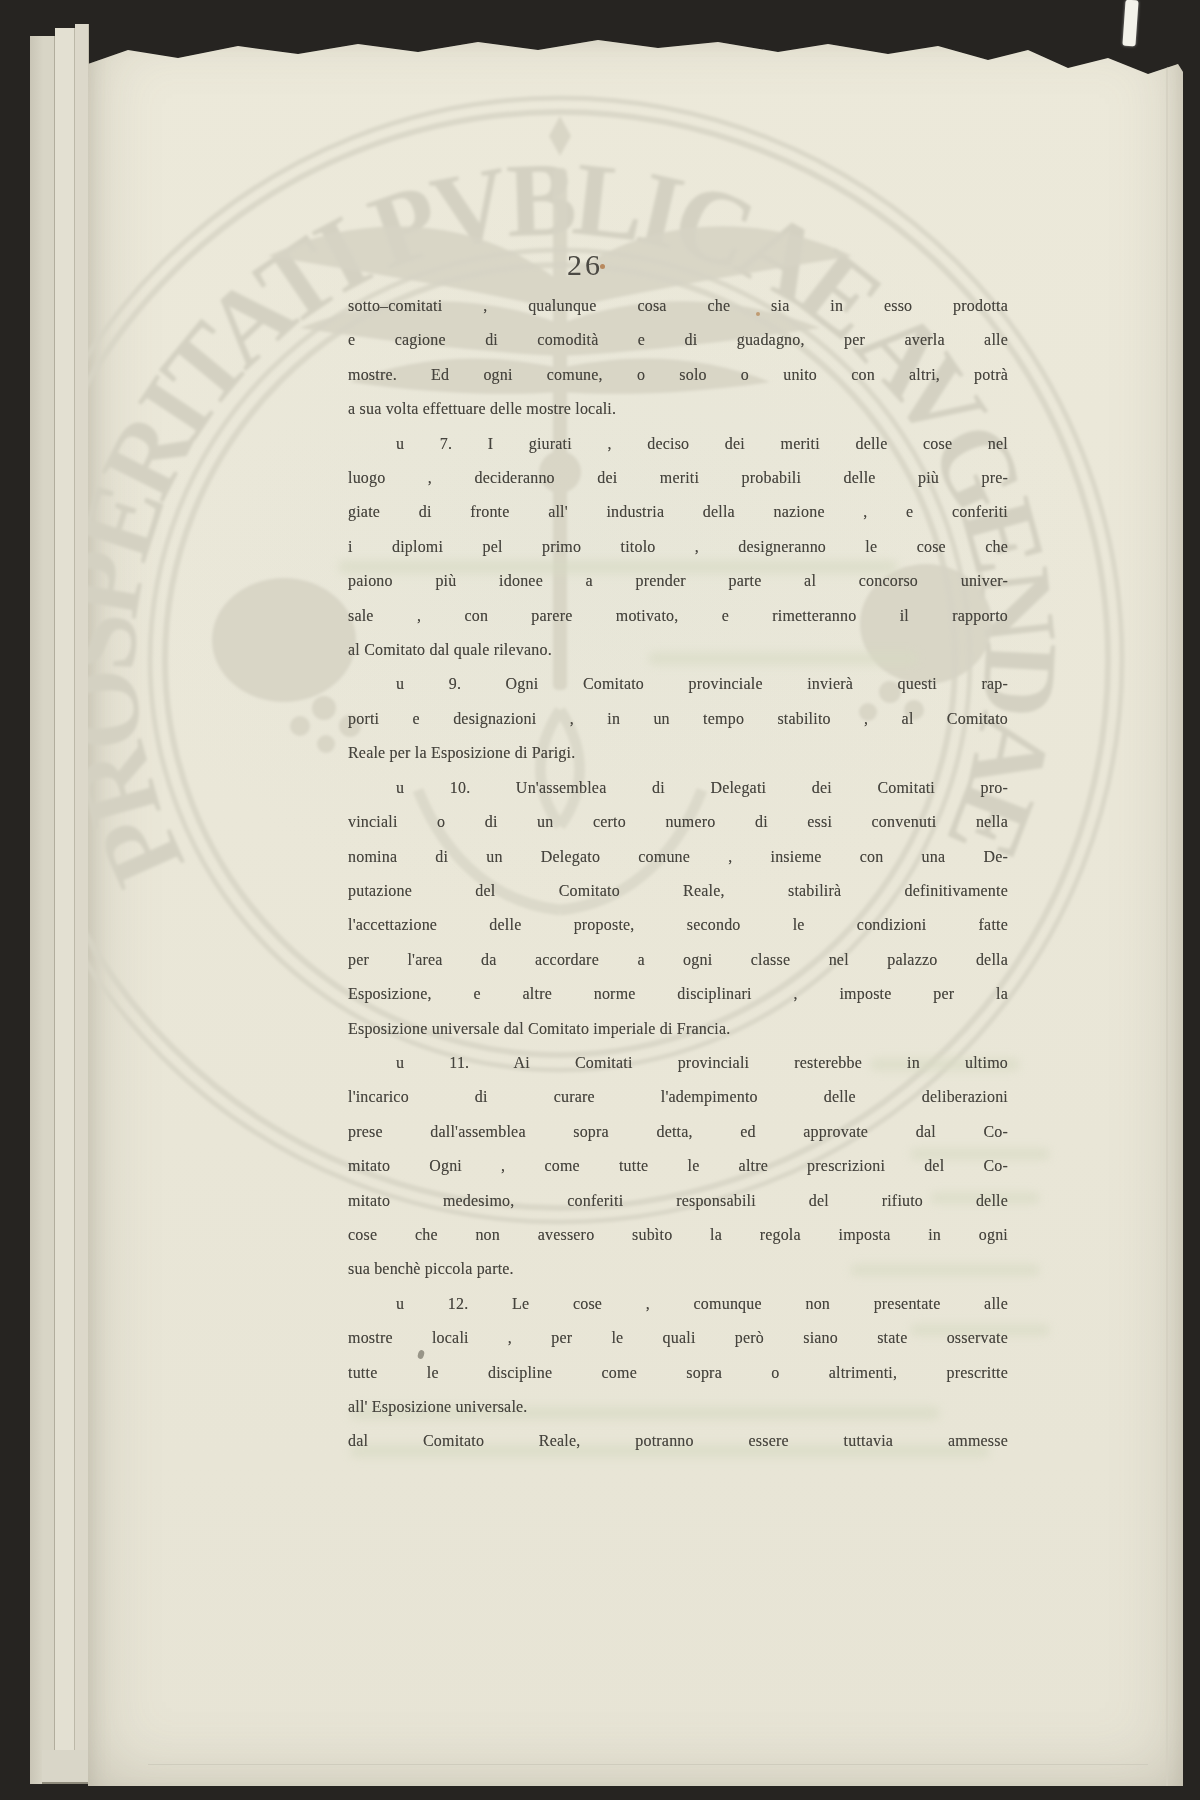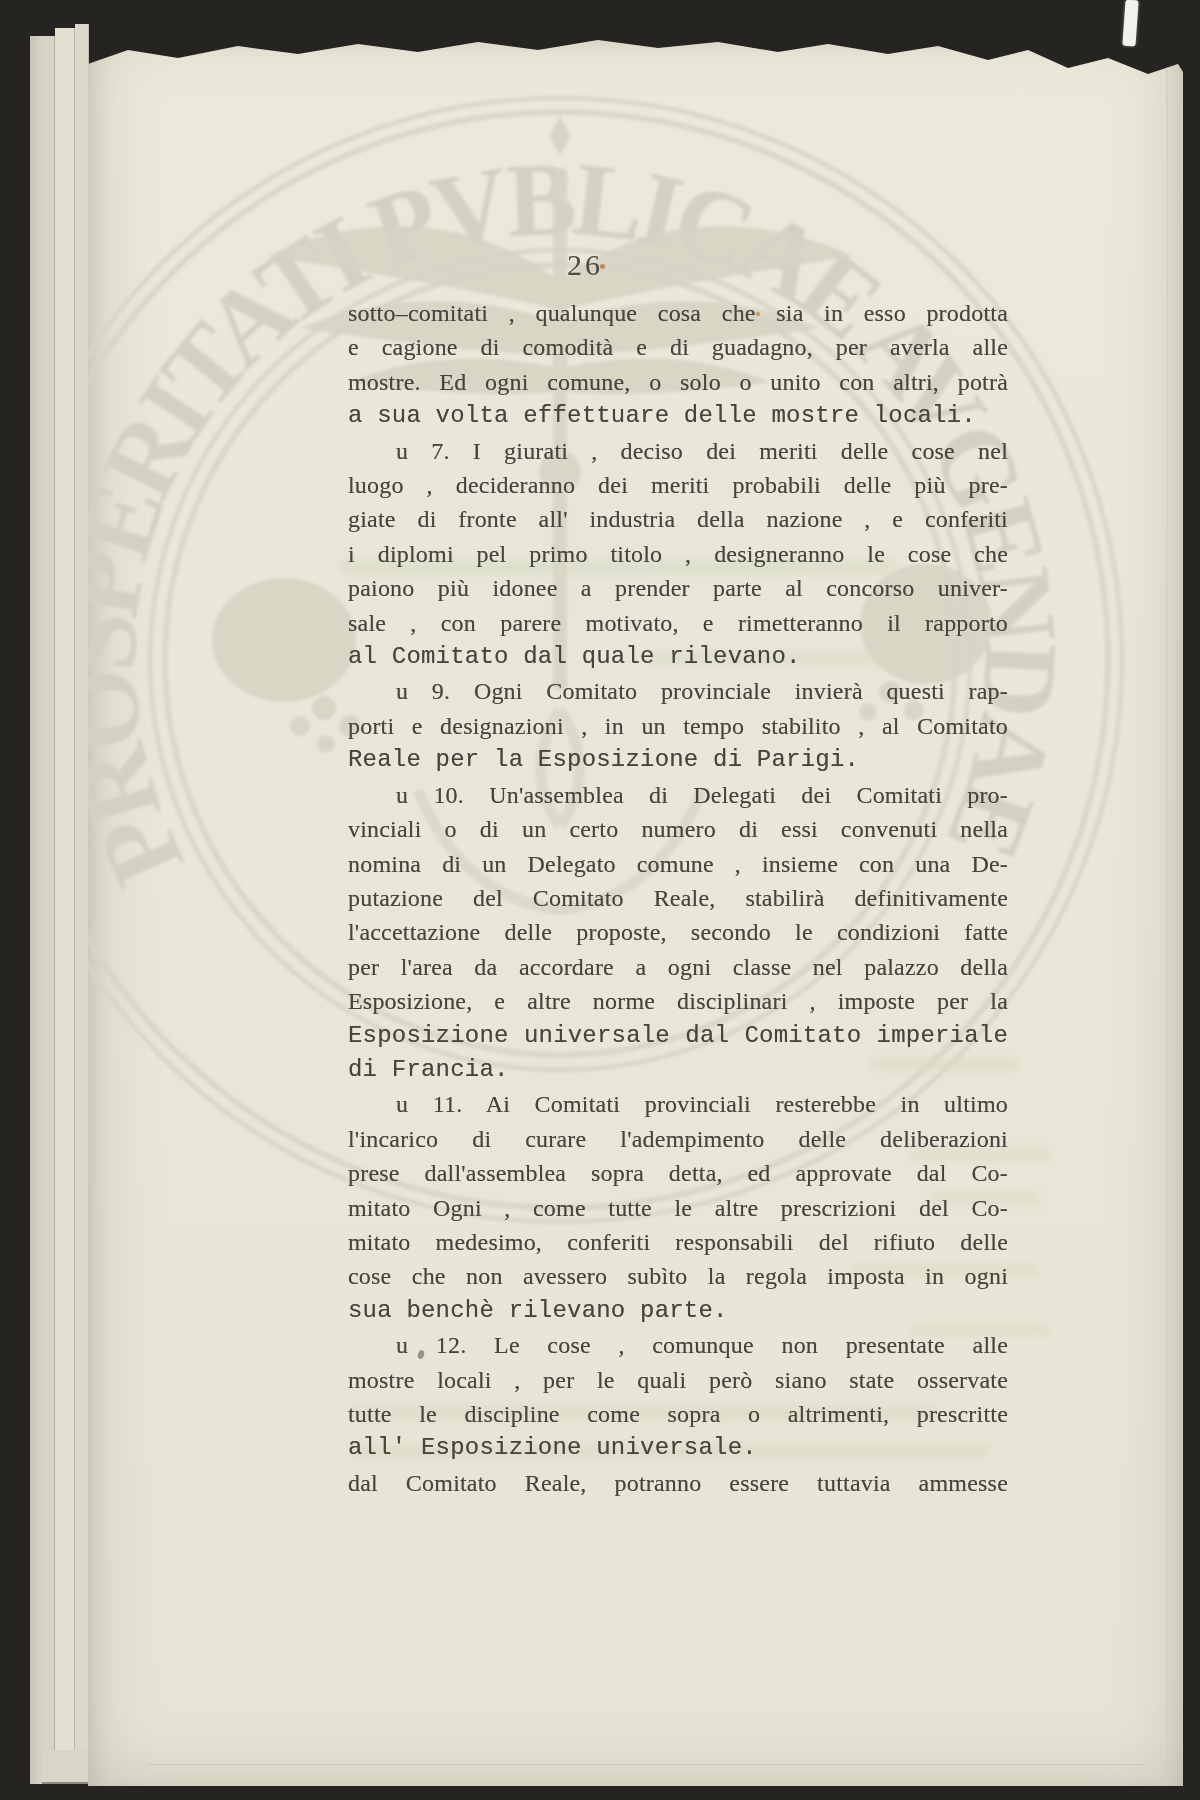--- a/index.html
+++ b/index.html
@@ -27,27 +27,27 @@
   .fold-line{position:absolute;left:1078px;top:40px;width:2px;height:1726px;background:#d3d0c1;opacity:.8;}
   .crease{position:absolute;left:60px;top:1744px;width:1000px;height:1px;background:#cfccbd;}
 
   
   .ghost{position:absolute;background:#d7dac3;border-radius:8px;filter:blur(4px);opacity:.6;}
   .speck{position:absolute;border-radius:50%;}
 
   
   .folio{position:absolute;left:445px;top:228px;width:104px;text-align:center;
          font-size:30px;color:#4b4943;letter-spacing:3px;}
-  .text-block{position:absolute;left:260px;top:276px;width:660px;
-         font-size:24px;line-height:34.4px;color:#46443e;letter-spacing:.2px;
+  .text-block{position:absolute;left:260px;top:269px;width:660px;
+         font-size:16px;line-height:34.4px;color:#46443e;letter-spacing:.2px;
          text-shadow:0 0 .6px rgba(68,64,56,.45);}
   .para{margin:0;}
   .para.indent .line:first-child{padding-left:48px;}
   .line{display:block;text-align:justify;text-align-last:justify;}
-  .line.last{text-align-last:left;font-family:Liberation Mono, monospace;}
+  .line.last{text-align-last:left;}
 
   .thread{position:absolute;left:1124px;top:0;width:13px;height:46px;background:#f3f2ea;
           transform:rotate(4deg);border-radius:3px;box-shadow:0 0 3px rgba(255,255,255,.5);}
 </style>
 </head>
 <body>
 
 <div class="stage">
 
   <div class="edge edge-1"></div>
@@ -156,21 +156,21 @@
         <span class="line">Esposizione, e altre norme disciplinari , imposte per la</span>
         <span class="line last">Esposizione universale dal Comitato imperiale di Francia.</span>
       </p>
       <p class="para indent">
         <span class="line">u 11. Ai Comitati provinciali resterebbe in ultimo</span>
         <span class="line">l'incarico di curare l'adempimento delle deliberazioni</span>
         <span class="line">prese dall'assemblea sopra detta, ed approvate dal Co-</span>
         <span class="line">mitato Ogni , come tutte le altre prescrizioni del Co-</span>
         <span class="line">mitato medesimo, conferiti responsabili del rifiuto delle</span>
         <span class="line">cose che non avessero subìto la regola imposta in ogni</span>
-        <span class="line last">sua benchè rilevano parte.</span>
+        <span class="line last">sua benchè piccola parte.</span>
       </p>
       <p class="para indent">
         <span class="line">u 12. Le cose ,  comunque non presentate alle</span>
         <span class="line">mostre locali , per le quali però siano state  osservate</span>
         <span class="line">tutte le discipline come sopra o altrimenti, prescritte</span>
         <span class="line last">all' Esposizione universale.</span>
         <span class="line">dal Comitato Reale, potranno essere tuttavia ammesse</span>
       </p>
     </div>
   </div>

